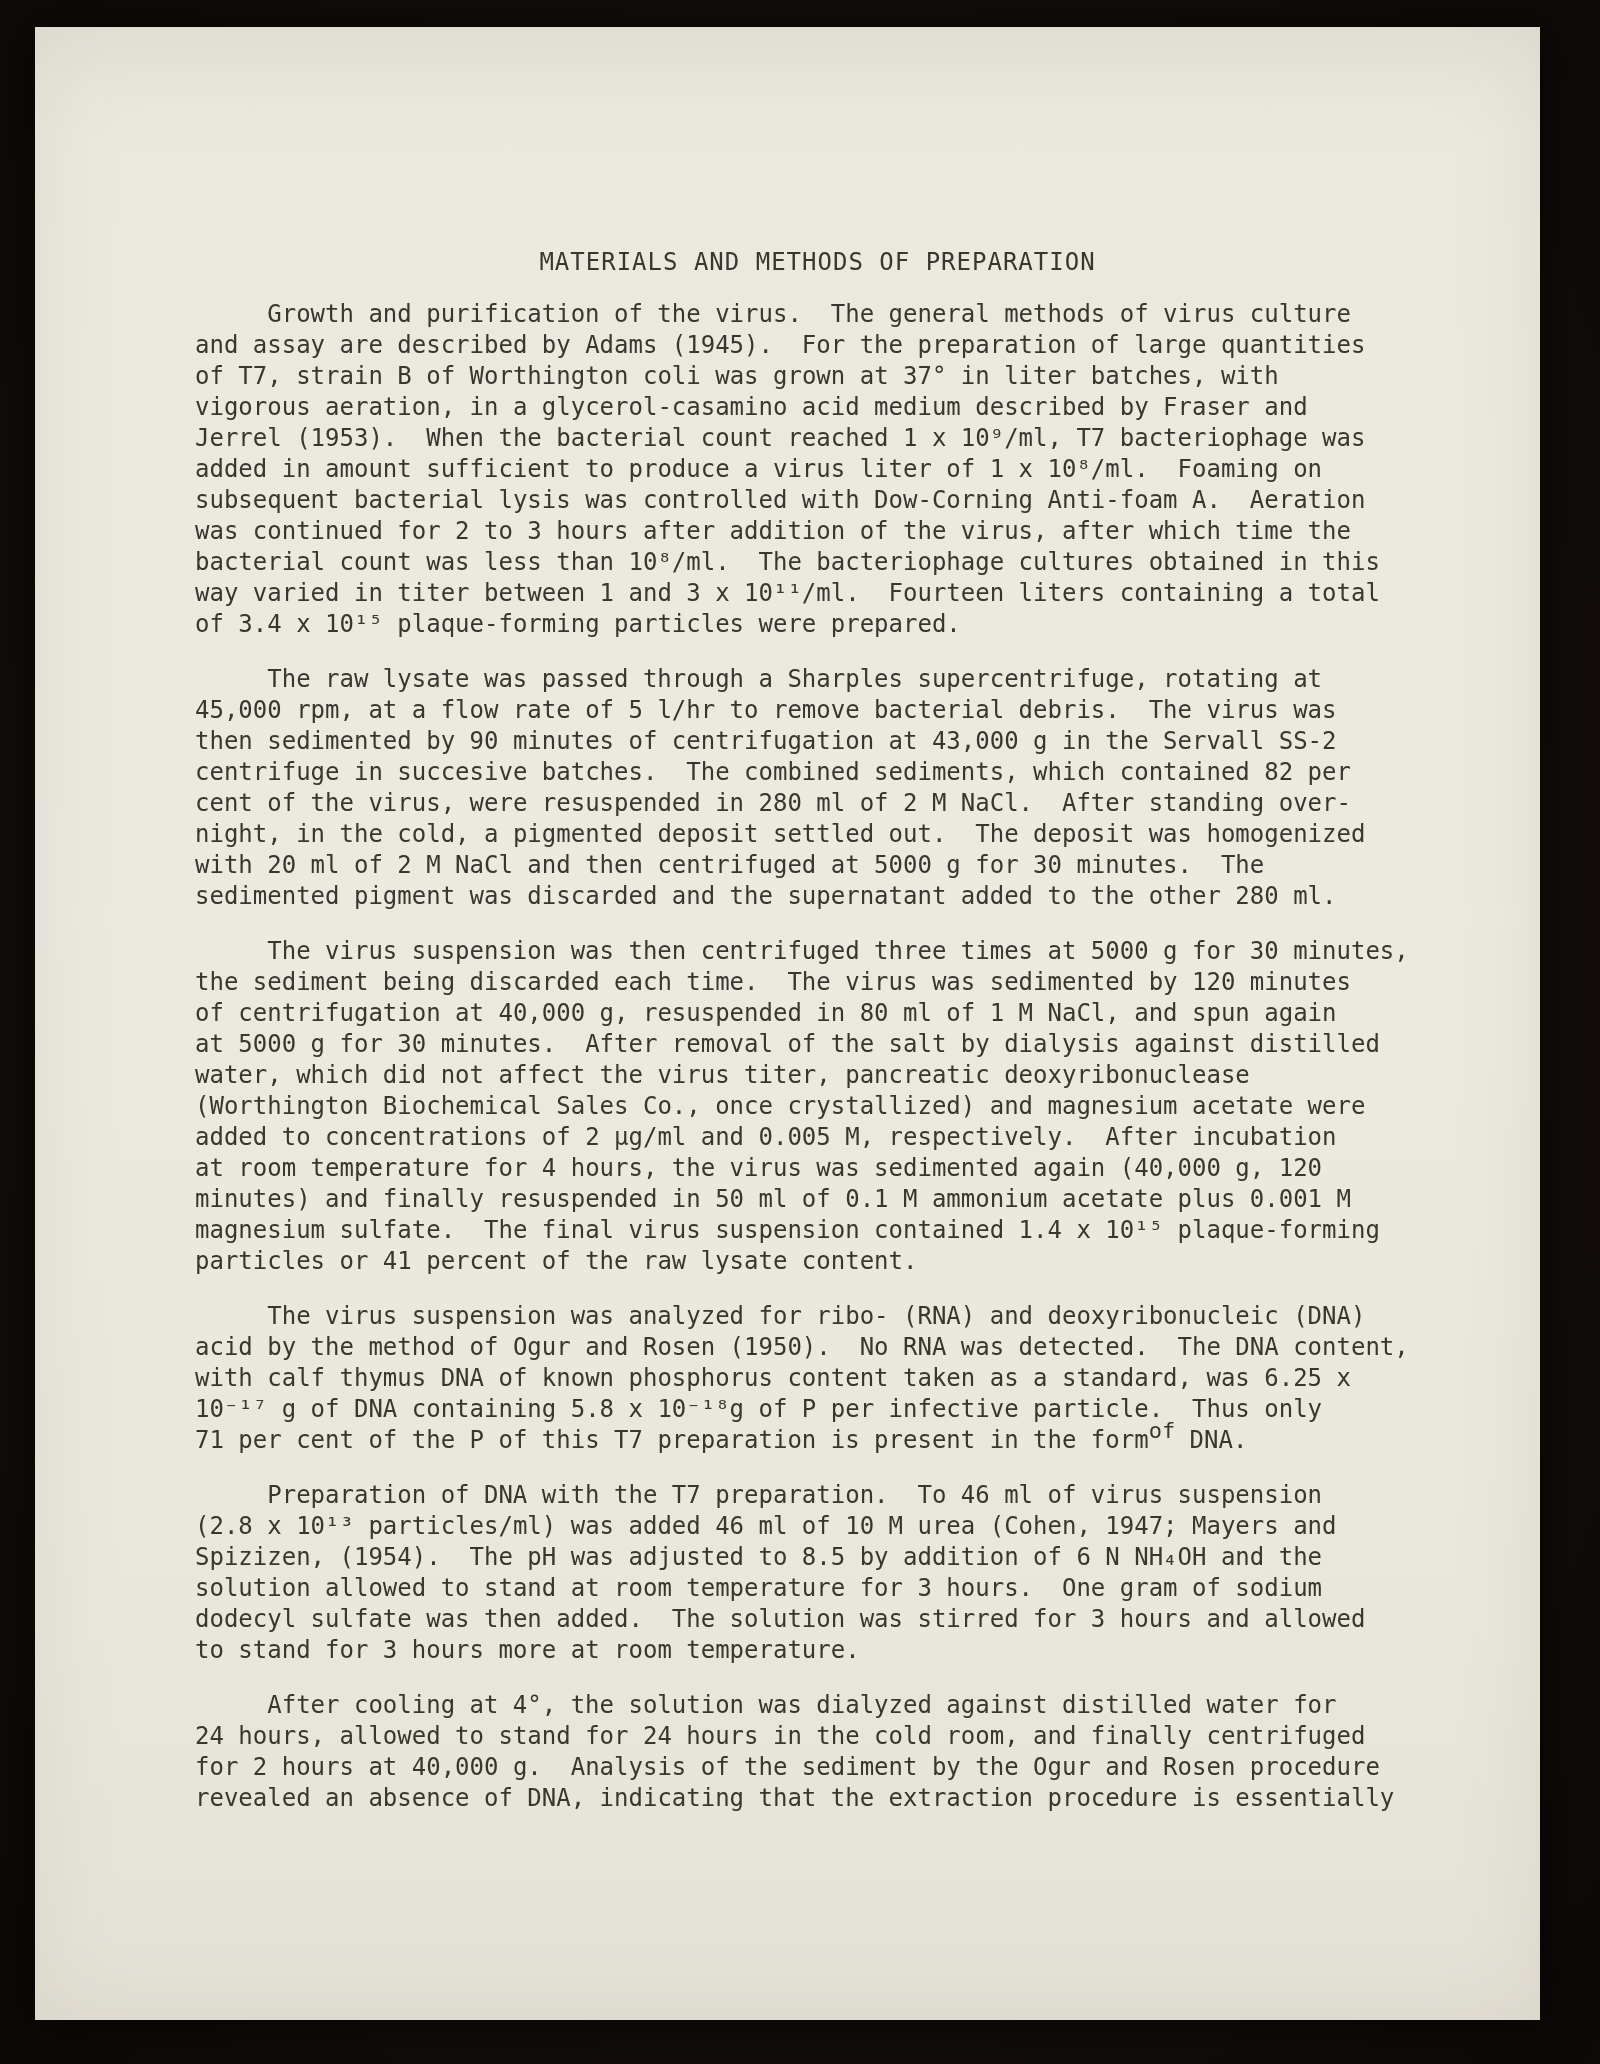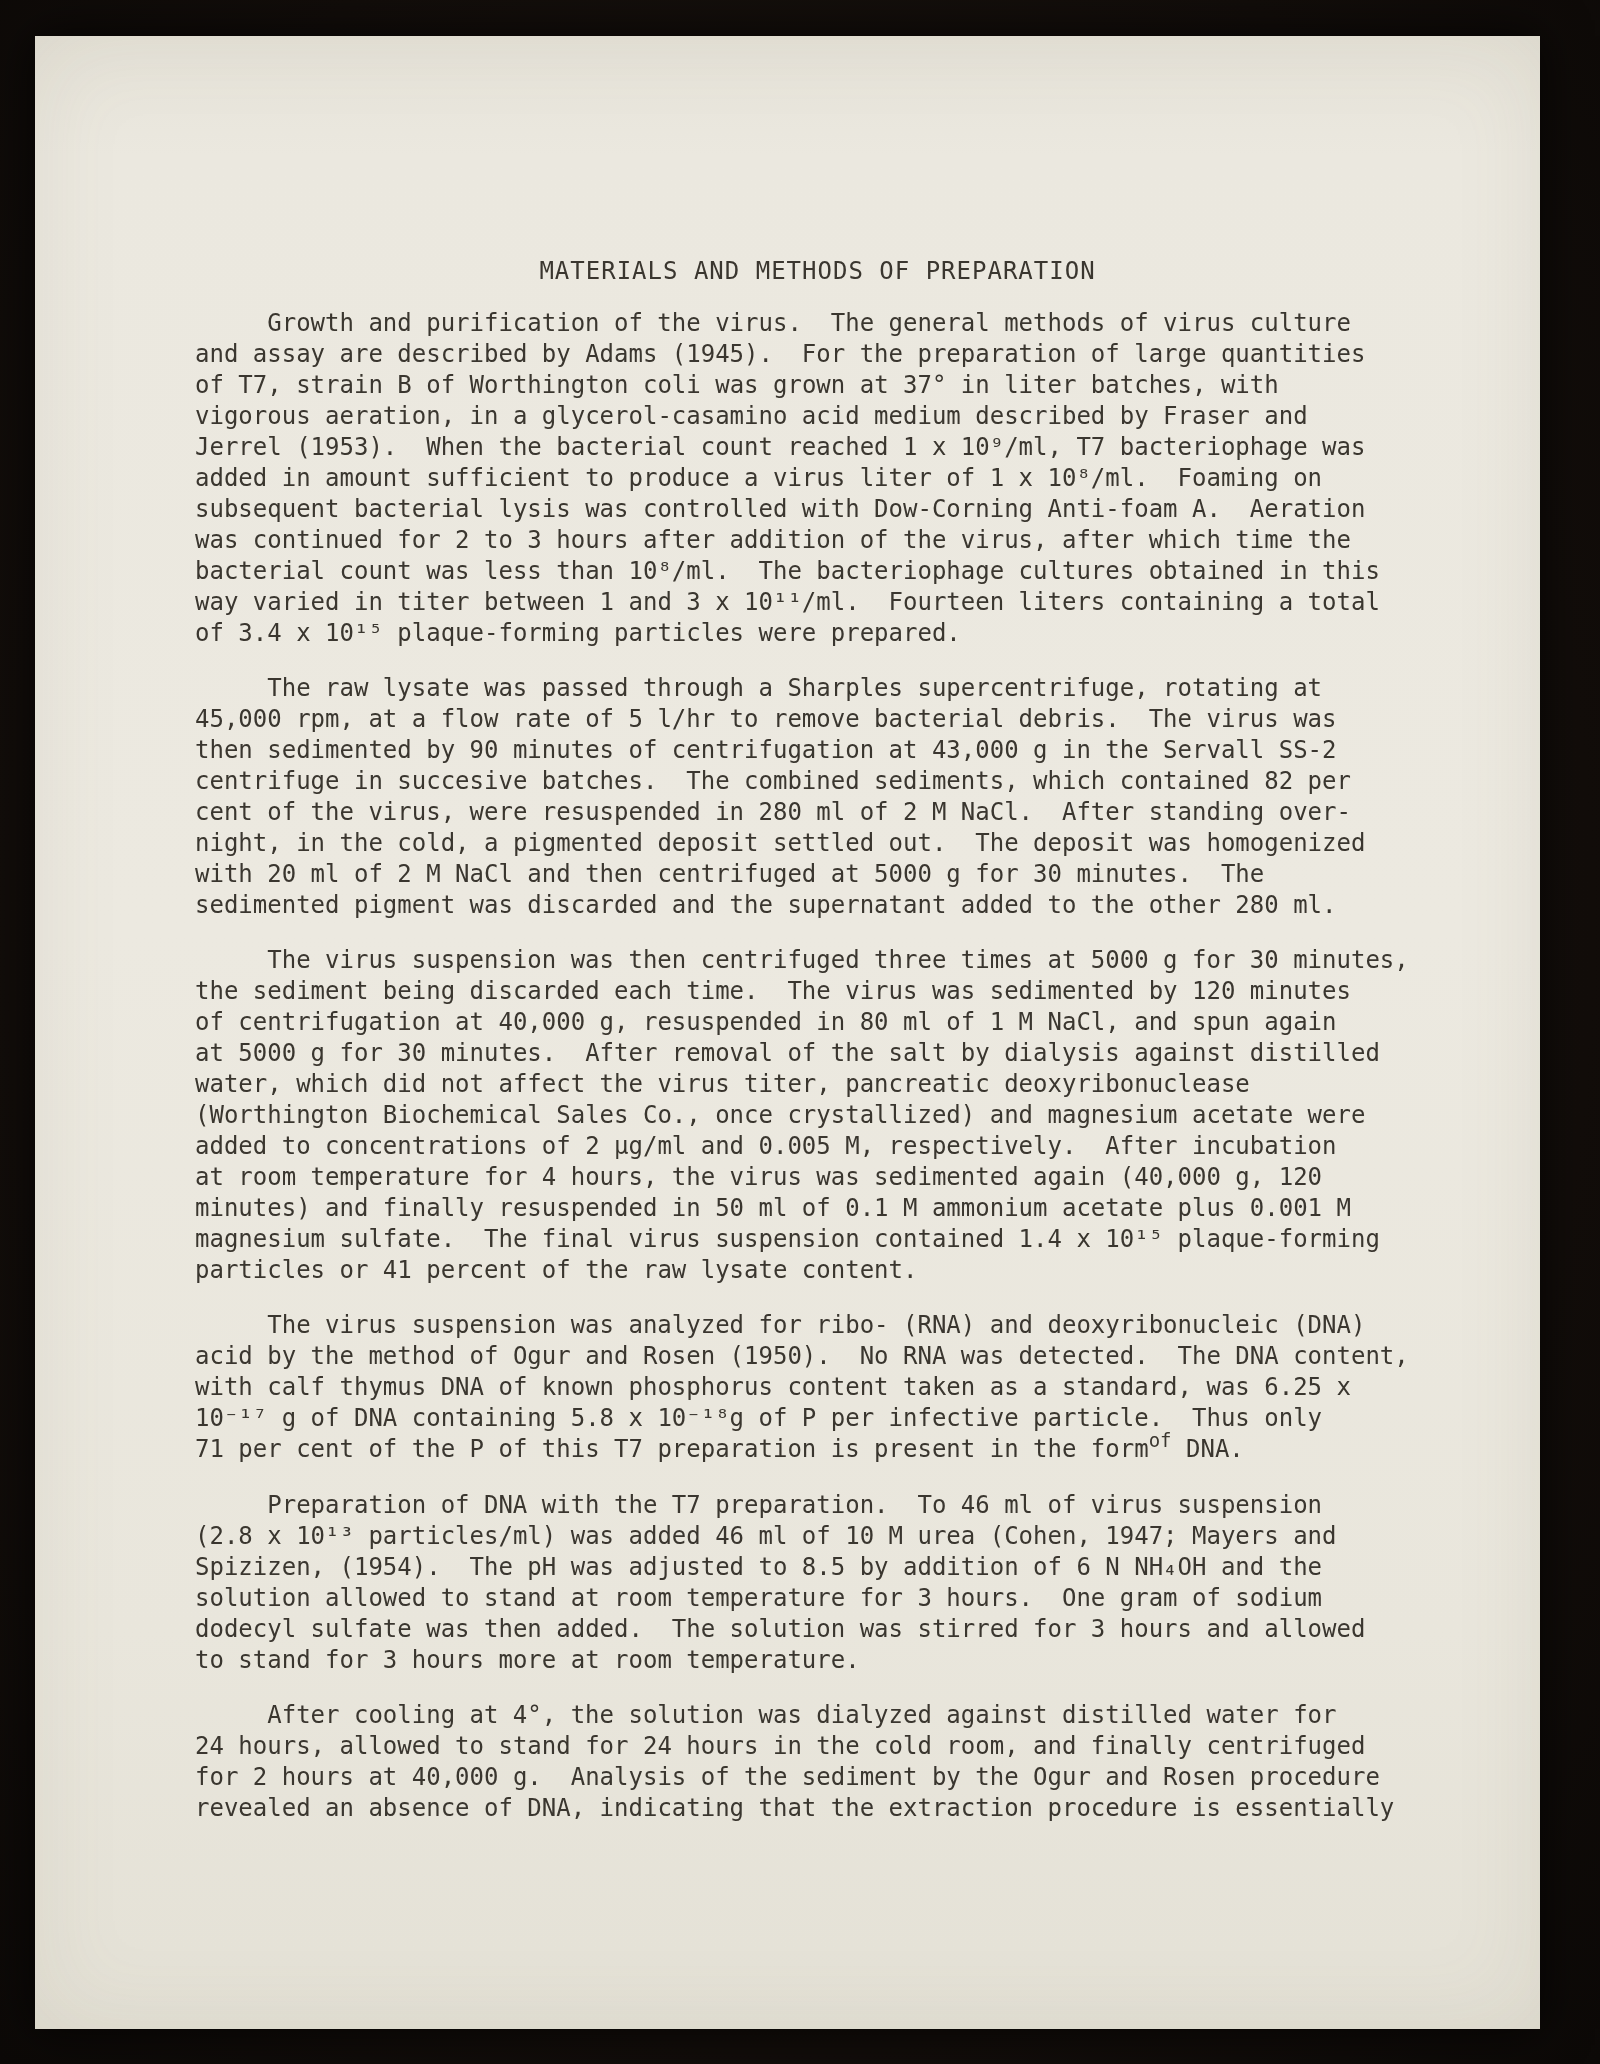--- a/index.html
+++ b/index.html
@@ -15,21 +15,21 @@
     font-family: "DejaVu Sans Mono", monospace;
   }
   .scan-bg {
     position: absolute;
     inset: 0;
     background: radial-gradient(ellipse at 50% 45%, #1b1510 0%, #120d0a 70%, #0c0907 100%);
   }
   .paper {
     position: absolute;
     left: 35px;
-    top: 36px;
+    top: 27px;
     width: 1505px;
     height: 1993px;
     box-sizing: border-box;
     padding: 220px 100px 0 160px;
     background: linear-gradient(180deg, #e6e3d9 0%, #ebe8df 6%, #ece9e0 45%, #e9e6dc 80%, #e4e1d6 100%);
     box-shadow: 0 0 45px rgba(0,0,0,0.75), inset 0 0 90px rgba(120,105,80,0.10);
     color: #3a362f;
     font-size: 24px;
     line-height: 31px;
   }
@@ -45,21 +45,21 @@
     margin: 0 0 24px 0;
     white-space: pre-wrap;
     text-indent: 5ch;
   }
   .u {
     text-underline-offset: 4px;
   }
   .insert {
     position: relative;
     top: -10px;
-    font-size: 19px;
+    font-size: 22px;
   }
 </style>
 </head>
 <body>
 
 <div class="scan-bg"></div>
 
 <div class="paper">
   <h1 class="title">MATERIALS AND METHODS OF PREPARATION</h1>
 

